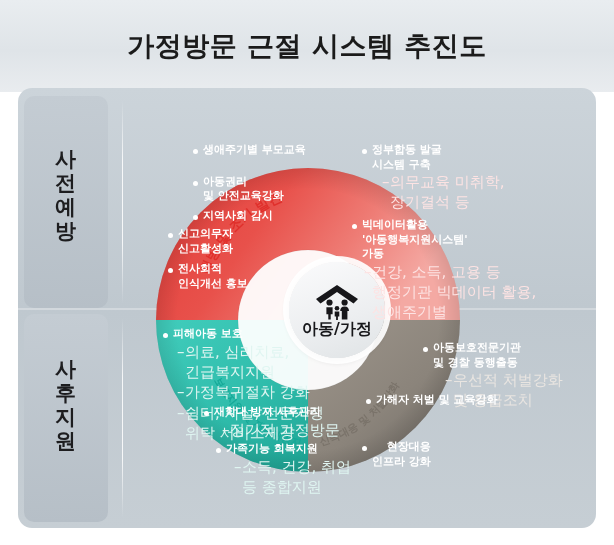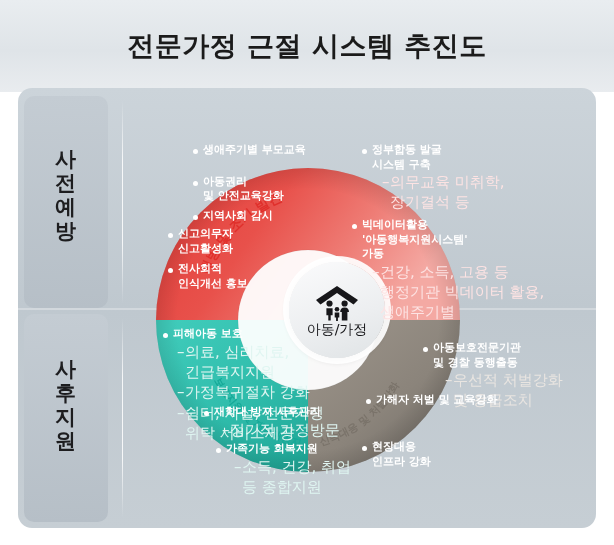--- a/index.html
+++ b/index.html
@@ -79,21 +79,21 @@
     box-shadow:0 0 0 6px rgba(255,255,255,.92), 0 2px 7px rgba(0,0,0,.30);
   }
   .center-inner{
     position:absolute;left:0;top:0;width:96px;height:96px;
     border-radius:50%;
     background:linear-gradient(160deg,#fbfbfc 0%,#eceef0 60%,#dfe3e5 100%);
     display:flex;flex-direction:column;align-items:center;justify-content:center;
   }
   .center-icon{width:46px;height:36px;margin-bottom:1px;}
   .center-label{
-    font-size:14px;font-weight:normal;color:#17171a;white-space:nowrap;
+    font-size:16px;font-weight:bold;color:#17171a;white-space:nowrap;
     line-height:1;
   }
 
   
   .arc-label{position:absolute;pointer-events:none;}
 
   
   .txt{position:absolute;}
   .bullet-row{display:flex;align-items:flex-start;}
   .dot{
@@ -120,21 +120,21 @@
   .on-grey .head{color:#ffffff;}
   .on-grey .sub{color:#e9e5e1;}
   .on-grey .dot{background:#ffffff;}
 </style>
 </head>
 <body>
 
 <div id="stage">
 
   <div class="title-bar"></div>
-  <div class="title">전문가정 근절 시스템 추진도</div>
+  <div class="title">가정방문 근절 시스템 추진도</div>
 
   <div class="board"></div>
   <div class="board-split"></div>
 
   <div class="side-panel top">
     <div class="side-label">사<br>전<br>예<br>방</div>
   </div>
   <div class="side-panel bottom">
     <div class="side-label">사<br>후<br>지<br>원</div>
   </div>
@@ -254,21 +254,21 @@
       </div>
     </div>
   </div>
 
   <div class="txt" style="left:352px;top:218px;">
     <div class="on-red">
       <div class="bullet-row">
         <span class="dot"></span>
         <div>
           <div class="head">빅데이터활용<br>'아동행복지원시스템'<br>가동</div>
-          <div class="sub" style="margin-left:10px;">
+          <div class="sub" style="margin-left:2px;">
             <span class="dash">–</span><span>건강, 소득, 고용 등</span><br>
             <span class="dash"></span><span>행정기관 빅데이터 활용,</span><br>
             <span class="dash"></span><span>생애주기별</span>
           </div>
         </div>
       </div>
     </div>
   </div>
 
   <div class="txt" style="left:163px;top:327px;">
@@ -337,21 +337,21 @@
     <div class="on-grey">
       <div class="bullet-row">
         <span class="dot"></span>
         <div>
           <div class="head">가해자 처벌 및 교육강화</div>
         </div>
       </div>
     </div>
   </div>
 
-  <div class="txt" style="left:362px;top:440px;">
+  <div class="txt" style="left:362px;top:440px;text-align:right;">
     <div class="on-grey">
       <div class="bullet-row">
         <span class="dot"></span>
         <span class="head">현장대응<br>인프라 강화</span>
       </div>
     </div>
   </div>
 
 </div>
 

